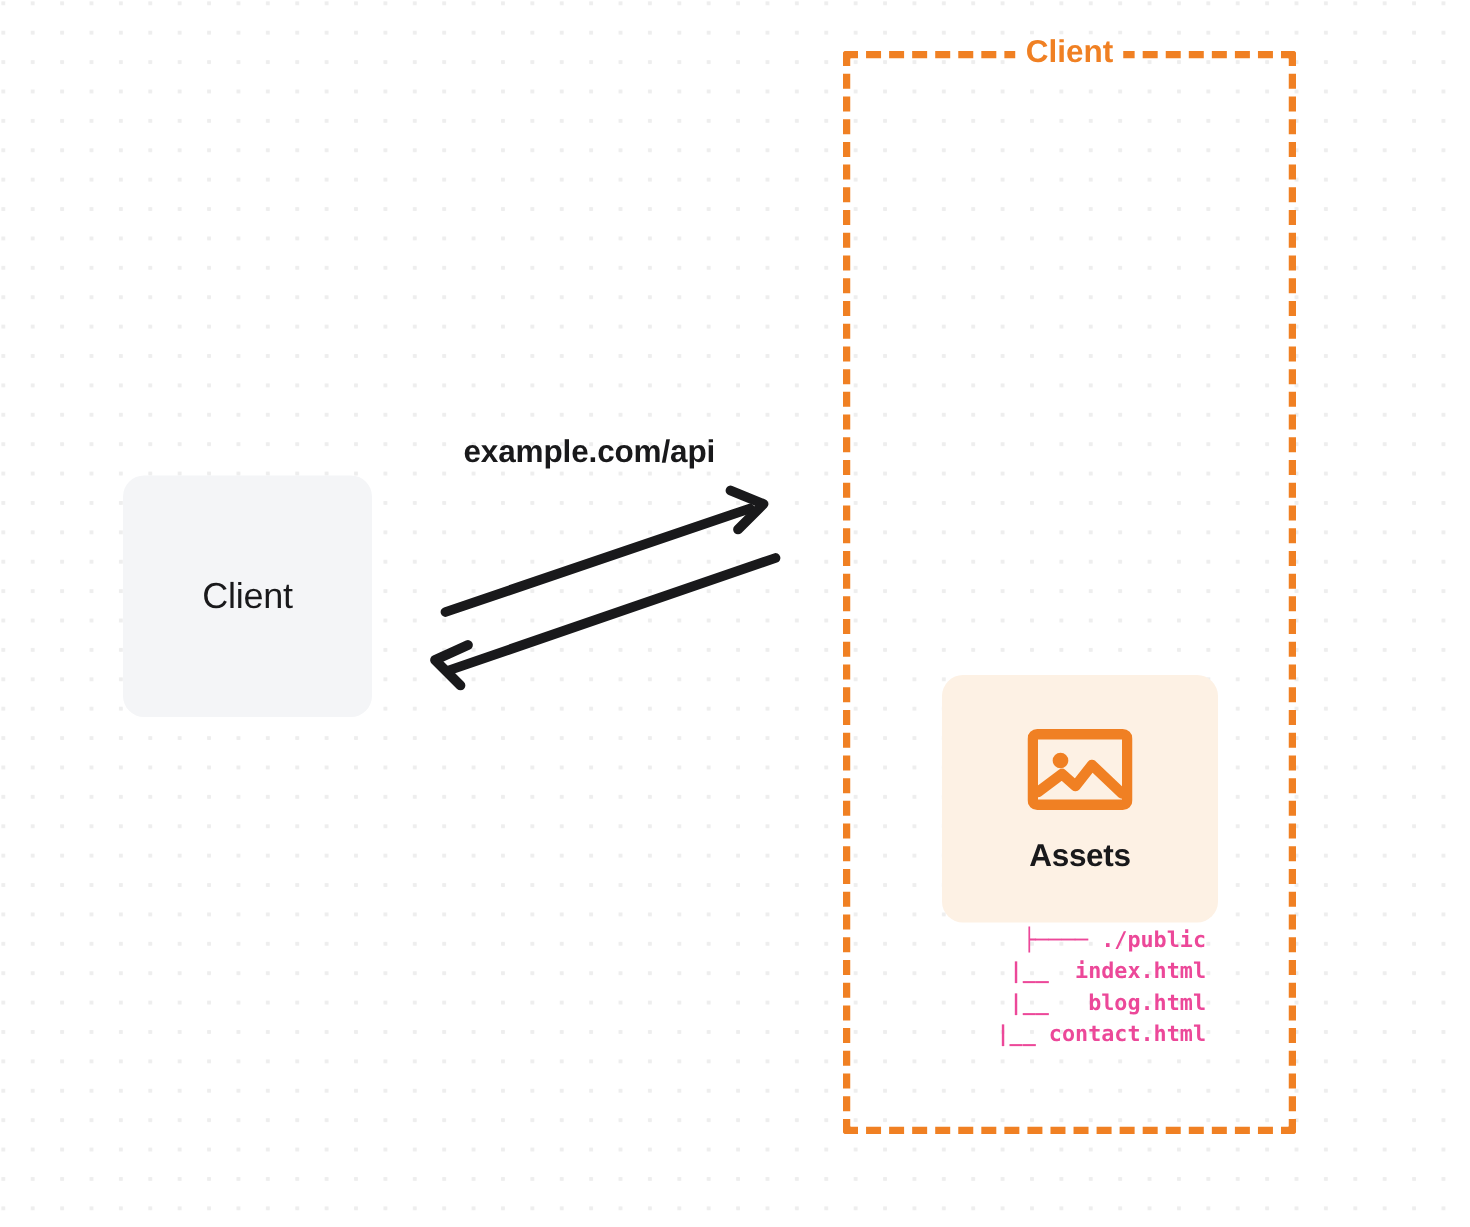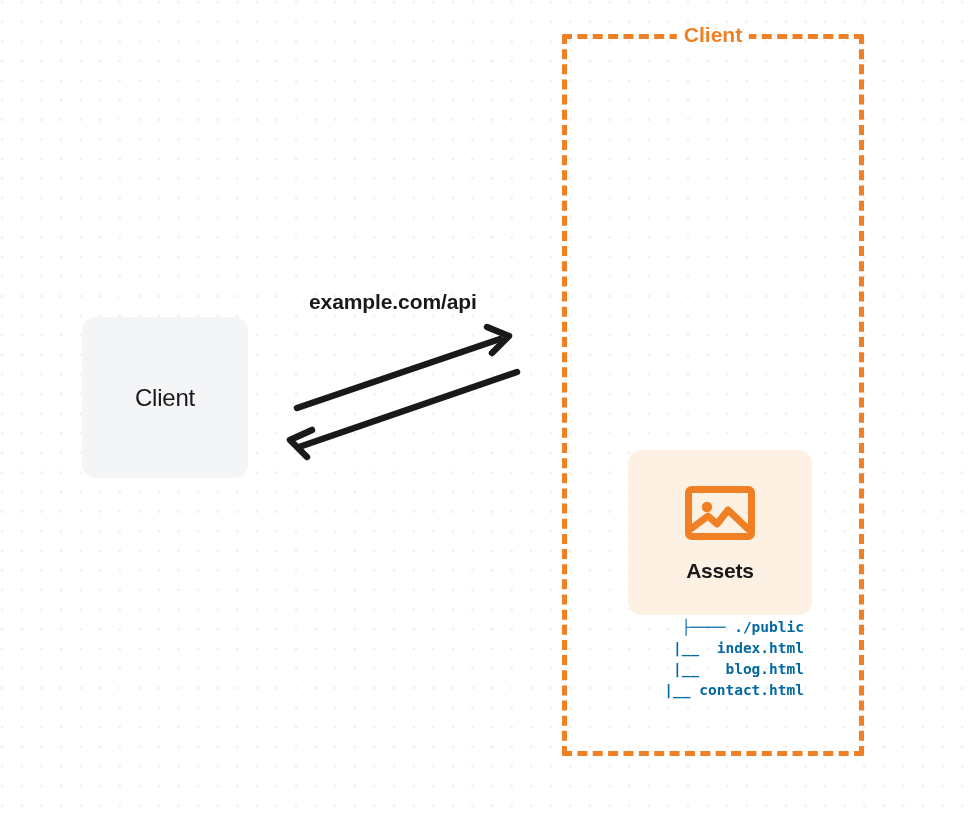--- a/index.html
+++ b/index.html
@@ -98,21 +98,21 @@
   #assets-node .icon-slot { margin-bottom: 16px; }
 
   
   #file-tree {
     position: absolute;
     left: 604px; top: 617px;
     width: 200px;
     font-family: "DejaVu Sans Mono", monospace;
     font-size: 14.5px;
     font-weight: bold;
-    color: #0369a1;
+    color: #ec4899;
     line-height: 21px;
     text-align: right;
     white-space: pre;
   }
 
   
   #arrows {
     position: absolute;
     left: 0; top: 0;
     width: 980px; height: 818px;

